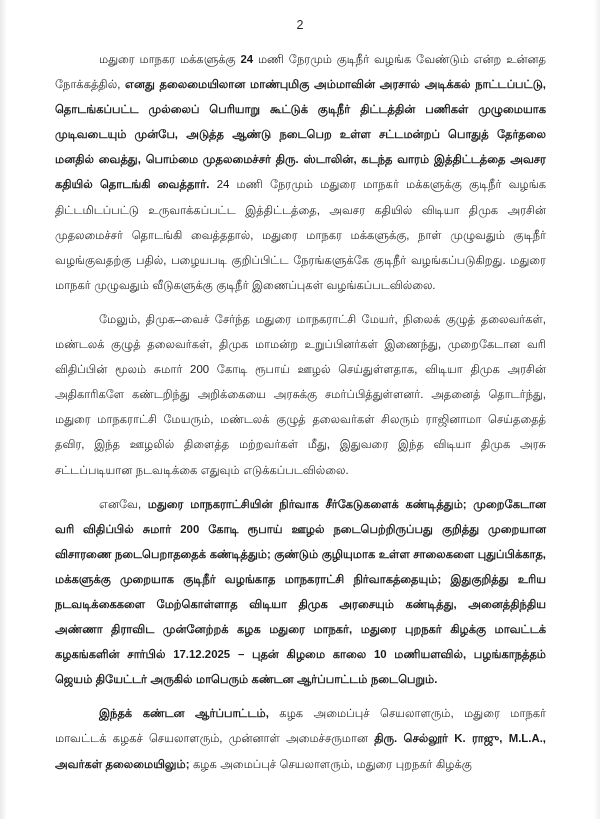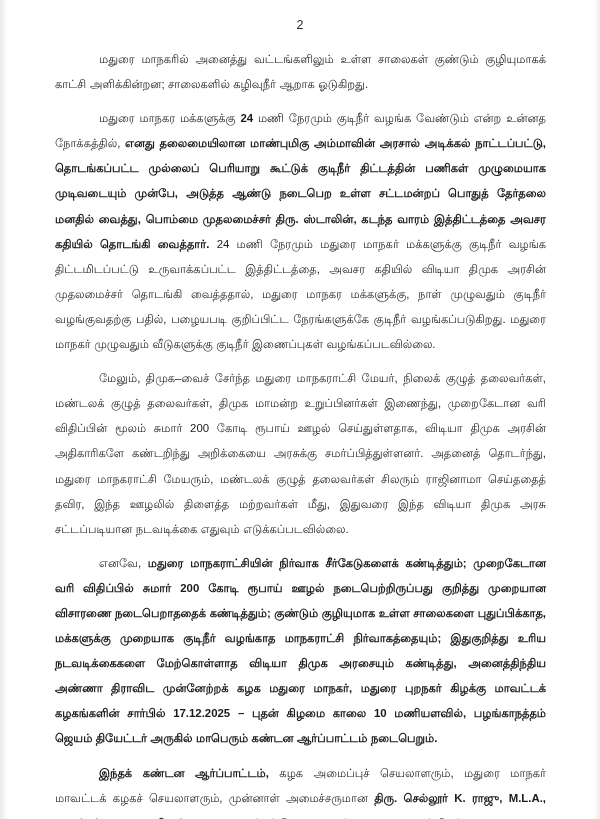--- a/index.html
+++ b/index.html
@@ -66,20 +66,19 @@
 <body>
 
 <div class="page">
 
   <div class="scan-edge-left"></div>
   <div class="scan-edge-right"></div>
 
   <div class="page-number">2</div>
 
   <div class="body-block">
-    <p class="para"><span class="reg">மதுரை மாநகரில் அனைத்து வட்டங்களிலும் உள்ள சாலைகள் குண்டும் குழியுமாகக் காட்சி அளிக்கின்றன; சாலைகளில் கழிவுநீர் ஆறாக ஓடுகிறது.</span></p>
     <p class="para"><span class="reg">மதுரை மாநகர மக்களுக்கு </span><span class="b">24</span><span class="reg"> மணி நேரமும் குடிநீர் வழங்க வேண்டும் என்ற உன்னத நோக்கத்தில், </span><span class="b">எனது தலைமையிலான மாண்புமிகு அம்மாவின் அரசால் அடிக்கல் நாட்டப்பட்டு, தொடங்கப்பட்ட முல்லைப் பெரியாறு கூட்டுக் குடிநீர் திட்டத்தின் பணிகள் முழுமையாக முடிவடையும் முன்பே, அடுத்த ஆண்டு நடைபெற உள்ள சட்டமன்றப் பொதுத் தேர்தலை மனதில் வைத்து, பொம்மை முதலமைச்சர் திரு. ஸ்டாலின், கடந்த வாரம் இத்திட்டத்தை அவசர கதியில் தொடங்கி வைத்தார்.</span><span class="reg">  24 மணி நேரமும் மதுரை மாநகர் மக்களுக்கு குடிநீர் வழங்க திட்டமிடப்பட்டு உருவாக்கப்பட்ட இத்திட்டத்தை, அவசர கதியில் விடியா திமுக அரசின் முதலமைச்சர் தொடங்கி வைத்ததால், மதுரை மாநகர மக்களுக்கு, நாள் முழுவதும் குடிநீர் வழங்குவதற்கு பதில், பழையபடி குறிப்பிட்ட நேரங்களுக்கே குடிநீர் வழங்கப்படுகிறது. மதுரை மாநகர் முழுவதும் வீடுகளுக்கு குடிநீர் இணைப்புகள் வழங்கப்படவில்லை.</span></p>
     <p class="para"><span class="reg">மேலும், திமுக–வைச் சேர்ந்த மதுரை மாநகராட்சி மேயர், நிலைக் குழுத் தலைவர்கள், மண்டலக் குழுத் தலைவர்கள், திமுக மாமன்ற உறுப்பினர்கள் இணைந்து, முறைகேடான வரி விதிப்பின் மூலம் சுமார் </span><span class="reg">200</span><span class="reg"> கோடி ரூபாய் ஊழல் செய்துள்ளதாக, விடியா திமுக அரசின் அதிகாரிகளே கண்டறிந்து அறிக்கையை அரசுக்கு சமர்ப்பித்துள்ளனர். அதனைத் தொடர்ந்து, மதுரை மாநகராட்சி மேயரும், மண்டலக் குழுத் தலைவர்கள் சிலரும் ராஜினாமா செய்ததைத் தவிர, இந்த ஊழலில் திளைத்த மற்றவர்கள் மீது, இதுவரை இந்த விடியா திமுக அரசு சட்டப்படியான நடவடிக்கை எதுவும் எடுக்கப்படவில்லை.</span></p>
     <p class="para"><span class="reg">எனவே, </span><span class="b">மதுரை மாநகராட்சியின் நிர்வாக சீர்கேடுகளைக் கண்டித்தும்; முறைகேடான வரி விதிப்பில் சுமார் 200 கோடி ரூபாய் ஊழல் நடைபெற்றிருப்பது குறித்து முறையான விசாரணை நடைபெறாததைக் கண்டித்தும்; குண்டும் குழியுமாக உள்ள சாலைகளை புதுப்பிக்காத, மக்களுக்கு முறையாக குடிநீர் வழங்காத மாநகராட்சி நிர்வாகத்தையும்; இதுகுறித்து உரிய நடவடிக்கைகளை மேற்கொள்ளாத விடியா திமுக அரசையும் கண்டித்து, அனைத்திந்திய அண்ணா திராவிட முன்னேற்றக் கழக மதுரை மாநகர், மதுரை புறநகர் கிழக்கு மாவட்டக் கழகங்களின் சார்பில் 17.12.2025 – புதன்  கிழமை காலை 10 மணியளவில், பழங்காநத்தம் ஜெயம் தியேட்டர் அருகில் மாபெரும் கண்டன ஆர்ப்பாட்டம் நடைபெறும்.</span></p>
     <p class="para"><span class="b">இந்தக் கண்டன ஆர்ப்பாட்டம், </span><span class="reg">கழக அமைப்புச் செயலாளரும், மதுரை மாநகர் மாவட்டக் கழகச் செயலாளரும், முன்னாள் அமைச்சருமான </span><span class="b">திரு. செல்லூர் K. ராஜு, M.L.A., அவர்கள் தலைமையிலும்;</span><span class="reg"> கழக அமைப்புச் செயலாளரும், மதுரை புறநகர் கிழக்கு</span></p>
   </div>
 
 </div>
 
 </body></html>

